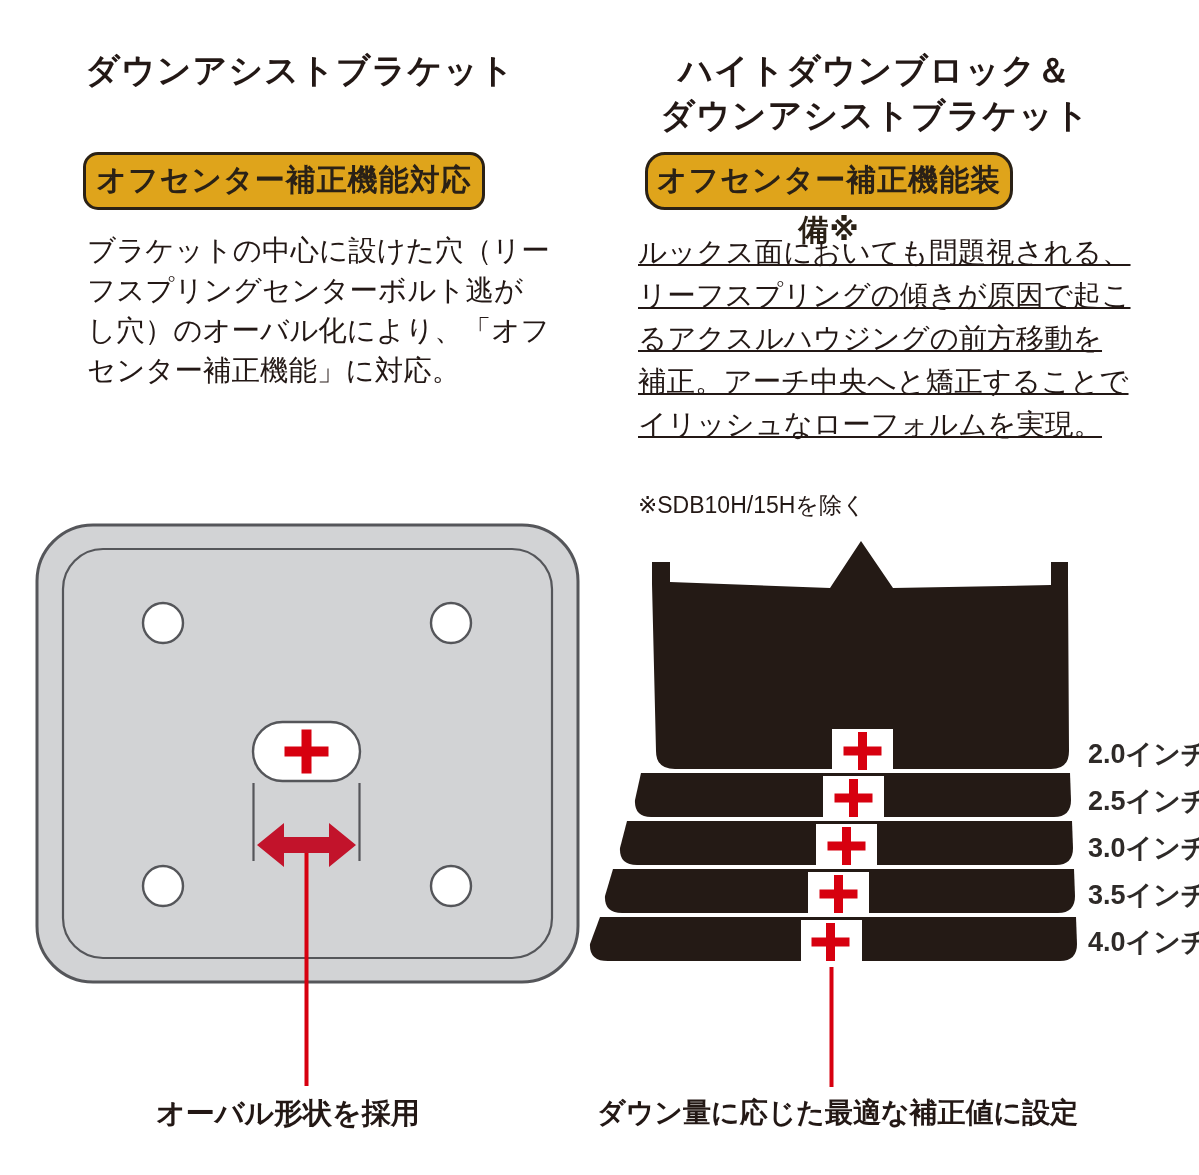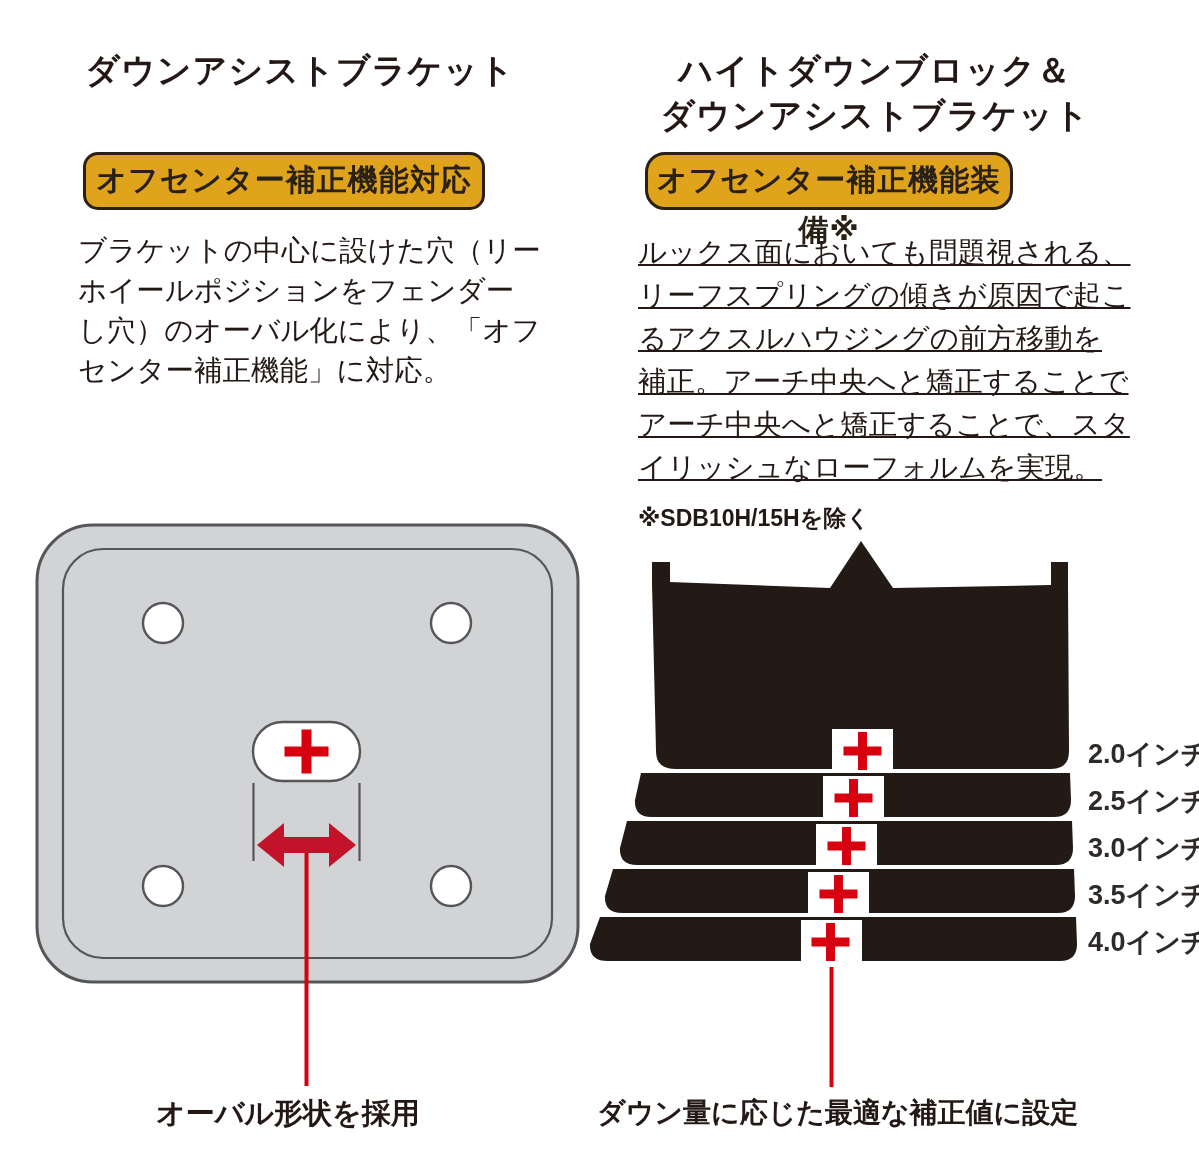--- a/index.html
+++ b/index.html
@@ -8,21 +8,21 @@
     font-family:"Liberation Sans","DejaVu Sans",sans-serif;color:#231815;
   }
   .abs{position:absolute;}
   .title{font-size:34px;font-weight:700;text-align:center;letter-spacing:1px;line-height:45px;color:#231815;}
   .badge{
     box-sizing:border-box;border:3.5px solid #2a2116;border-radius:15px;
     background:#dfa41b;text-align:center;font-size:30px;font-weight:700;
     height:58px;line-height:50px;color:#2a2116;letter-spacing:1px;
   }
   .body-line{font-size:28.5px;font-weight:500;color:#231815;white-space:nowrap;}
-  .lh-left .body-line{line-height:40px;}
+  .lh-left .body-line{line-height:40px;margin-left:9px;}
   .lh-right .body-line{line-height:43px;}
   .note{font-size:23px;font-weight:500;color:#231815;}
   .caption{font-size:29px;font-weight:600;text-align:left;color:#231815;white-space:nowrap;}
   .inch-label{font-size:27px;font-weight:600;color:#2e2a28;white-space:nowrap;}
   svg{position:absolute;left:0;top:0;}
   .plate-stroke{stroke:#55565a;}
   .white-fill{fill:#ffffff;}
 </style>
 </head>
 <body>
@@ -94,44 +94,43 @@
       </g>
     </g>
   </svg>
 
   <div class="abs title" style="left:55px;top:48px;width:490px;">ダウンアシストブラケット</div>
 
   <div class="abs badge" style="left:83px;top:152px;width:402px;">オフセンター補正機能対応</div>
 
   <div class="abs lh-left" style="left:78px;top:230px;width:500px;">
     <div class="body-line">ブラケットの中心に設けた穴（リー</div>
-    <div class="body-line">ホイールポジションをフェンダー</div>
+    <div class="body-line">フスプリングセンターボルト逃が</div>
     <div class="body-line">し穴）のオーバル化により、「オフ</div>
     <div class="body-line">センター補正機能」に対応。</div>
   </div>
 
   <div class="abs caption" style="left:156px;top:1094px;width:300px;">オーバル形状を採用</div>
 
   <div class="abs title" style="left:620px;top:48px;width:510px;">
     <div>ハイトダウンブロック＆</div>
     <div>ダウンアシストブラケット</div>
   </div>
 
   <div class="abs badge" style="left:645px;top:152px;width:368px;border-radius:20px;">オフセンター補正機能装備※</div>
 
   <div class="abs lh-right" style="left:638px;top:231px;width:510px;text-decoration:underline;">
     <div class="body-line">ルックス面においても問題視される、</div>
     <div class="body-line">リーフスプリングの傾きが原因で起こ</div>
     <div class="body-line">るアクスルハウジングの前方移動を</div>
     <div class="body-line">補正。アーチ中央へと矯正することで</div>
-    <div class="body-line">アーチ中央へと矯正することで、スタ</div>
     <div class="body-line">イリッシュなローフォルムを実現。</div>
   </div>
 
-  <div class="abs note" style="left:638px;top:503px;font-weight:bold;">※SDB10H/15Hを除く</div>
+  <div class="abs note" style="left:638px;top:490px;">※SDB10H/15Hを除く</div>
 
   <div class="abs inch-label" style="left:1088px;top:736px;">2.0インチ</div>
   <div class="abs inch-label" style="left:1088px;top:783px;">2.5インチ</div>
   <div class="abs inch-label" style="left:1088px;top:830px;">3.0インチ</div>
   <div class="abs inch-label" style="left:1088px;top:877px;">3.5インチ</div>
   <div class="abs inch-label" style="left:1088px;top:924px;">4.0インチ</div>
 
   <div class="abs caption" style="left:597px;top:1094px;width:480px;font-size:28px;">ダウン量に応じた最適な補正値に設定</div>
 
 </div>

